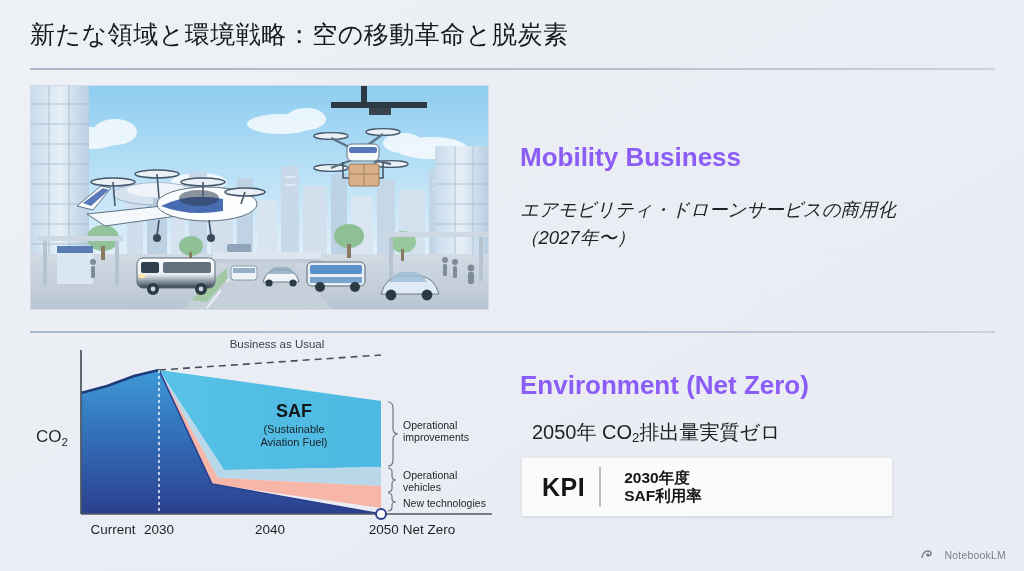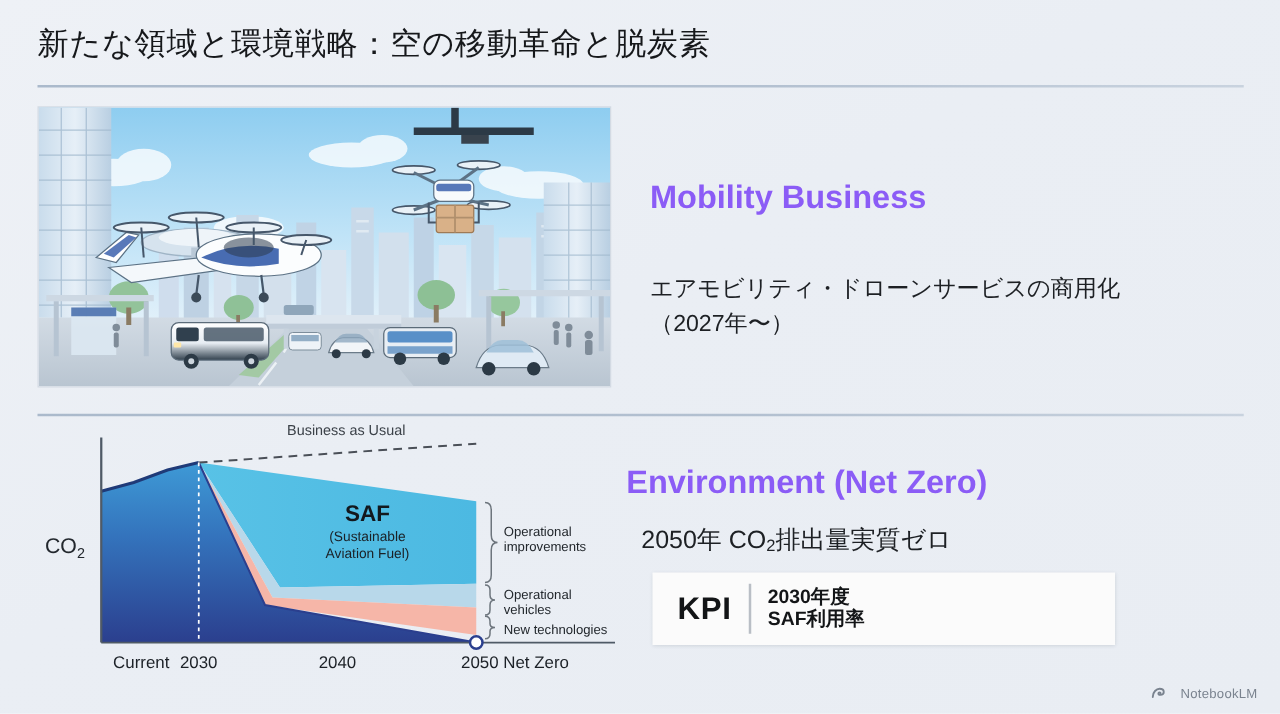--- a/index.html
+++ b/index.html
@@ -61,23 +61,23 @@
     white-space: nowrap;
   }
   .sec-body {
     position: absolute;
     font-size: 18.5px;
     line-height: 1.5;
     color: #1d2024;
     white-space: pre-line;
   }
   .mob-heading { left: 520px; top: 142px; }
-  .mob-body    { left: 520px; top: 217px; }
-  .env-heading { left: 501px; top: 370px; }
-  .env-body    { left: 513px; top: 417px; font-size: 20px; }
+  .mob-body    { left: 520px; top: 196px; font-style: italic; }
+  .env-heading { left: 520px; top: 370px; }
+  .env-body    { left: 532px; top: 417px; font-size: 20px; }
 
   .env-body sub { font-size: 0.66em; vertical-align: -0.22em; }
 
   
   .kpi-box {
     position: absolute;
     left: 522px;
     top: 458px;
     width: 370px;
     height: 58px;
@@ -95,21 +95,21 @@
   }
   .kpi-rule {
     width: 2px;
     height: 40px;
     background: #b9bec5;
   }
   .kpi-lines {
     font-size: 15.5px;
     font-weight: bold;
     line-height: 1.18;
-    padding-left: 13px;
+    padding-left: 23px;
     color: #131517;
     white-space: pre-line;
   }
   .kpi-big {
     font-size: 30px;
     font-weight: bold;
     padding-left: 9px;
     letter-spacing: -0.5px;
     color: #111315;
   }

